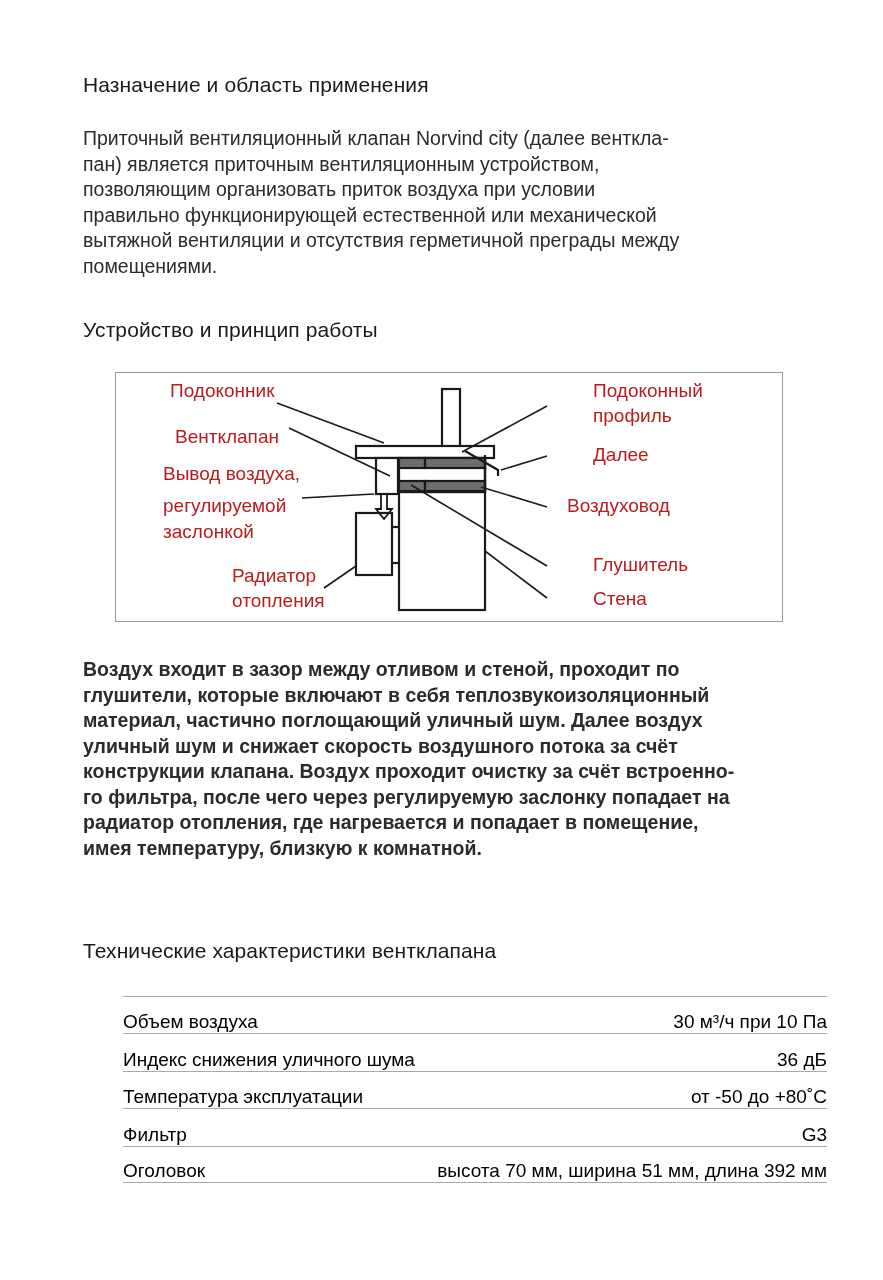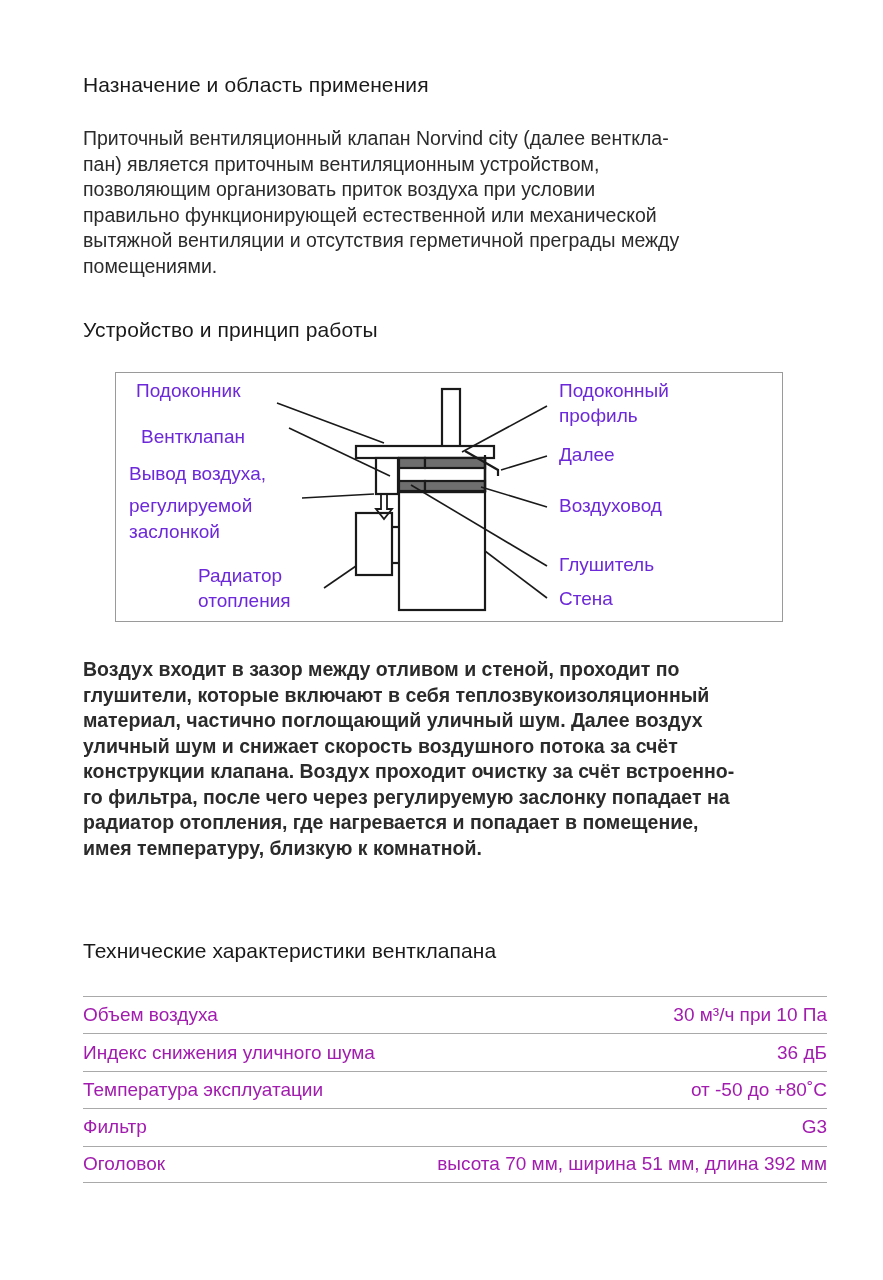--- a/index.html
+++ b/index.html
@@ -2,23 +2,23 @@
 <html><head>
 <meta charset="utf-8">
 <style>
   html, body { margin:0; padding:0; background:#ffffff; }
   body { width:883px; height:1280px; position:relative; overflow:hidden; color:#1d1d1d; font-family:"Liberation Sans", sans-serif; }
   .h { position:absolute; left:83px; font-weight:normal; font-size:21px; color:#1a1a1a; margin:0; letter-spacing:0.1px; }
   .p { position:absolute; left:83px; width:730px; font-size:19.5px; line-height:25.5px; color:#2b2b2b; margin:0; }
   .p span { display:block; white-space:nowrap; }
   .diagram { position:absolute; left:115px; top:372px; width:668px; height:250px; border:1.5px solid #9a9a9a; box-sizing:border-box; }
   .diagram svg { position:absolute; left:0; top:0; }
-  .lbl { position:absolute; font-size:19px; line-height:25px; color:#6d28d9; white-space:nowrap; }
+  .lbl { position:absolute; font-size:19px; line-height:25px; color:#b91c1c; white-space:nowrap;margin-left:34px; }
   .tbl { position:absolute; left:83px; top:996px; width:744px; }
-  .row { height:37.4px; border-top:1.5px solid #a9a9a9; box-sizing:border-box; display:flex; justify-content:space-between; align-items:center; font-size:19px; color:#a21caf; }
+  .row { height:37.4px; border-top:1.5px solid #a9a9a9; box-sizing:border-box; display:flex; justify-content:space-between; align-items:flex-end; font-size:19px; color:#000000;margin-left:40px; }
   .row:last-child { border-bottom:1.5px solid #a9a9a9; }
 </style>
 </head>
 <body>
 
 <h2 class="h" style="top:73px;">Назначение и область применения</h2>
 <div class="p" style="top:126px;">
   <span>Приточный вентиляционный клапан Norvind city (далее венткла-</span>
   <span>пан) является приточным вентиляционным устройством,</span>
   <span>позволяющим организовать приток воздуха при условии</span>
@@ -72,21 +72,21 @@
   <div class="lbl" style="left:20px;top:5px;">Подоконник</div>
   <div class="lbl" style="left:25px;top:51px;">Вентклапан</div>
   <div class="lbl" style="left:13px;top:88px;">Вывод воздуха,</div>
   <div class="lbl" style="left:13px;top:120px;">регулируемой</div>
   <div class="lbl" style="left:13px;top:146px;">заслонкой</div>
   <div class="lbl" style="left:82px;top:190px;text-align:right;">Радиатор</div>
   <div class="lbl" style="left:82px;top:215px;">отопления</div>
   <div class="lbl" style="left:443px;top:5px;">Подоконный</div>
   <div class="lbl" style="left:443px;top:30px;">профиль</div>
   <div class="lbl" style="left:443px;top:69px;">Далее</div>
-  <div class="lbl" style="left:443px;top:120px;">Воздуховод</div>
+  <div class="lbl" style="left:417px;top:120px;">Воздуховод</div>
   <div class="lbl" style="left:443px;top:179px;">Глушитель</div>
   <div class="lbl" style="left:443px;top:213px;">Стена</div>
 </div>
 
 <div class="p" style="top:657px;font-weight:bold;">
   <span>Воздух входит в зазор между отливом и стеной, проходит по</span>
   <span>глушители, которые включают в себя теплозвукоизоляционный</span>
   <span>материал, частично поглощающий уличный шум. Далее воздух</span>
   <span>уличный шум и снижает скорость воздушного потока за счёт</span>
   <span>конструкции клапана. Воздух проходит очистку за счёт встроенно-</span>

